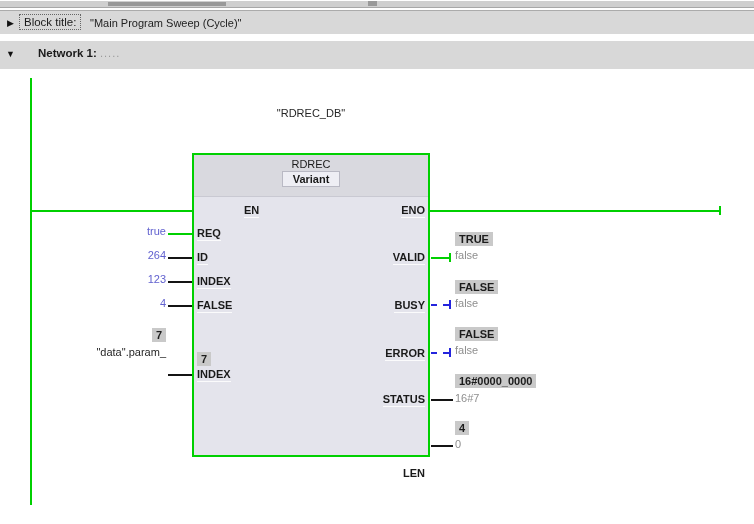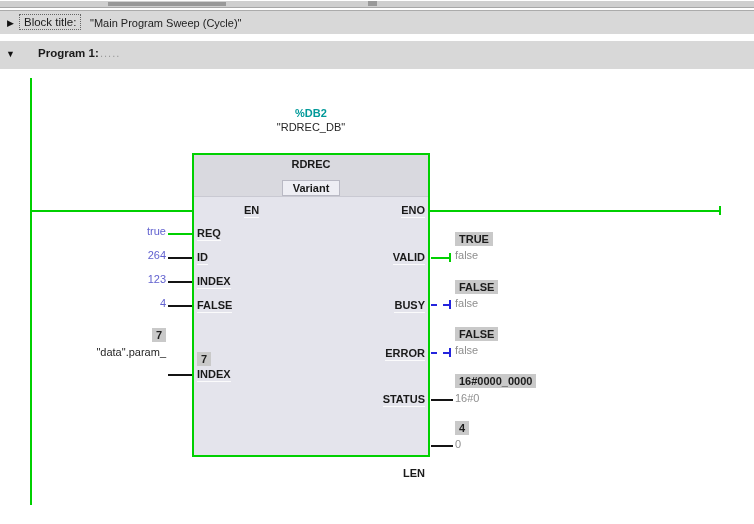--- a/index.html
+++ b/index.html
@@ -41,22 +41,22 @@
   .wire-dashed{position:absolute;height:0;border-top:2px dashed var(--monitor-blue);background:none;}
   .tick{position:absolute;width:2px;height:9px;}
   .tick-green{background:var(--wire-green);}
   .tick-blue{background:var(--monitor-blue);}
 
   
   .fb{position:absolute;left:192px;top:153px;width:238px;height:304px;
     border:2px solid var(--wire-green);background:var(--block-body);}
   .fb-header{height:42px;background:var(--block-header);border-bottom:1px solid #c9c9d2;
     display:flex;flex-direction:column;align-items:center;padding-top:3px;}
-  .fb-name{font-weight:bold;}
-  .fb-type{margin-top:10px;font-weight:bold;border:1px solid #b9b9c4;background:#eeeef4;padding:0 10px;line-height:14px;}
+  .fb-name{font-weight:normal;}
+  .fb-type{margin-top:1px;font-weight:bold;border:1px solid #b9b9c4;background:#eeeef4;padding:0 10px;line-height:14px;}
   .pin{position:absolute;font-weight:bold;line-height:14px;box-shadow:0 1px 0 rgba(255,255,255,0.85);}
   .pin-l{left:3px;}
   .pin-r{right:3px;text-align:right;}
   .pin-badge{position:absolute;left:3px;}
 
   
   .db-head{position:absolute;left:192px;top:106px;width:238px;text-align:center;line-height:14px;}
   .db-addr{color:var(--db-teal);font-weight:bold;}
   .db-name{color:#262626;}
 
@@ -80,35 +80,34 @@
   </div>
 
   <div class="section-row row-block-title">
     <span class="tri" style="left:7px;top:7px;">▶</span>
     <span class="block-title-label">Block title:</span>
     <span class="block-title-value">"Main Program Sweep (Cycle)"</span>
   </div>
 
   <div class="section-row row-network">
     <span class="tri" style="left:6px;top:8px;">▼</span>
-    <span class="network-label">Program 1:</span>
+    <span class="network-label">Network 1:</span>
     <span class="network-comment">.....</span>
   </div>
 
   <div>
 
     <div class="wire-v" style="left:30px;top:78px;height:427px;"></div>
 
     <div class="wire-h" style="left:31px;top:210px;width:161px;"></div>
 
     <div class="wire-h" style="left:430px;top:210px;width:290px;"></div>
     <div class="tick tick-green" style="left:719px;top:206px;"></div>
 
     <div class="db-head">
-      <div class="db-addr">%DB2</div>
       <div class="db-name">"RDREC_DB"</div>
     </div>
 
     <div class="fb">
       <div class="fb-header">
         <div class="fb-name">RDREC</div>
         <div class="fb-type">Variant</div>
       </div>
 
       <div class="pin pin-l" style="top:48px;margin-left:47px;">EN</div>
@@ -155,20 +154,20 @@
     <div class="out-badge" style="top:280px;"><span class="badge">FALSE</span></div>
     <div class="out-operand" style="top:297px;">false</div>
 
     <div class="wire-dashed" style="left:431px;top:352px;width:18px;"></div>
     <div class="tick tick-blue" style="left:449px;top:348px;"></div>
     <div class="out-badge" style="top:327px;"><span class="badge">FALSE</span></div>
     <div class="out-operand" style="top:344px;">false</div>
 
     <div class="wire-h wire-black" style="left:431px;top:399px;width:22px;"></div>
     <div class="out-badge" style="top:374px;"><span class="badge">16#0000_0000</span></div>
-    <div class="out-operand" style="top:392px;">16#0</div>
+    <div class="out-operand" style="top:392px;">16#7</div>
 
     <div class="wire-h wire-black" style="left:431px;top:445px;width:22px;"></div>
     <div class="out-badge" style="top:421px;"><span class="badge">4</span></div>
     <div class="out-operand" style="top:438px;">0</div>
 
   </div>
 </div>
 
 </body></html>

